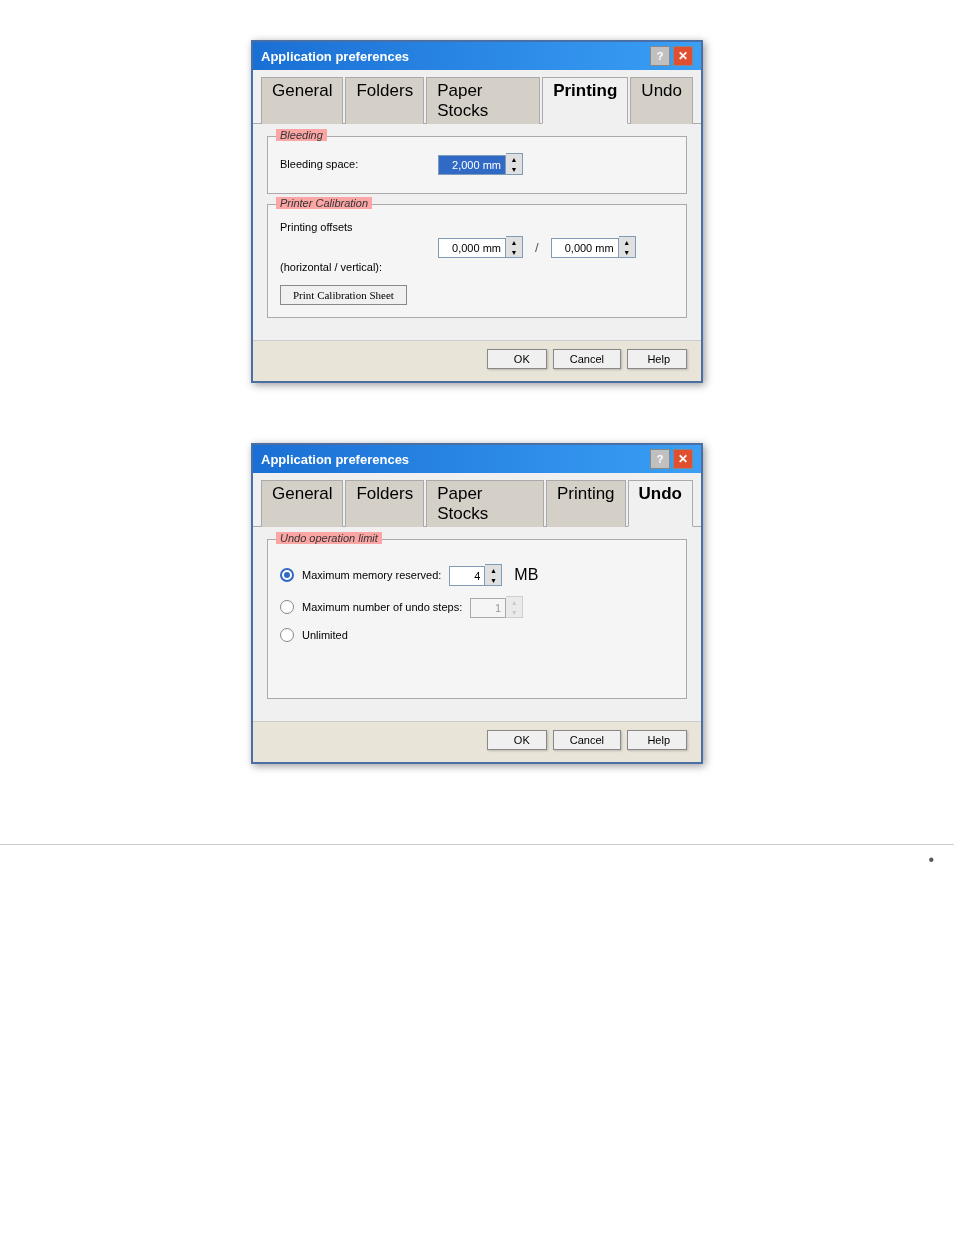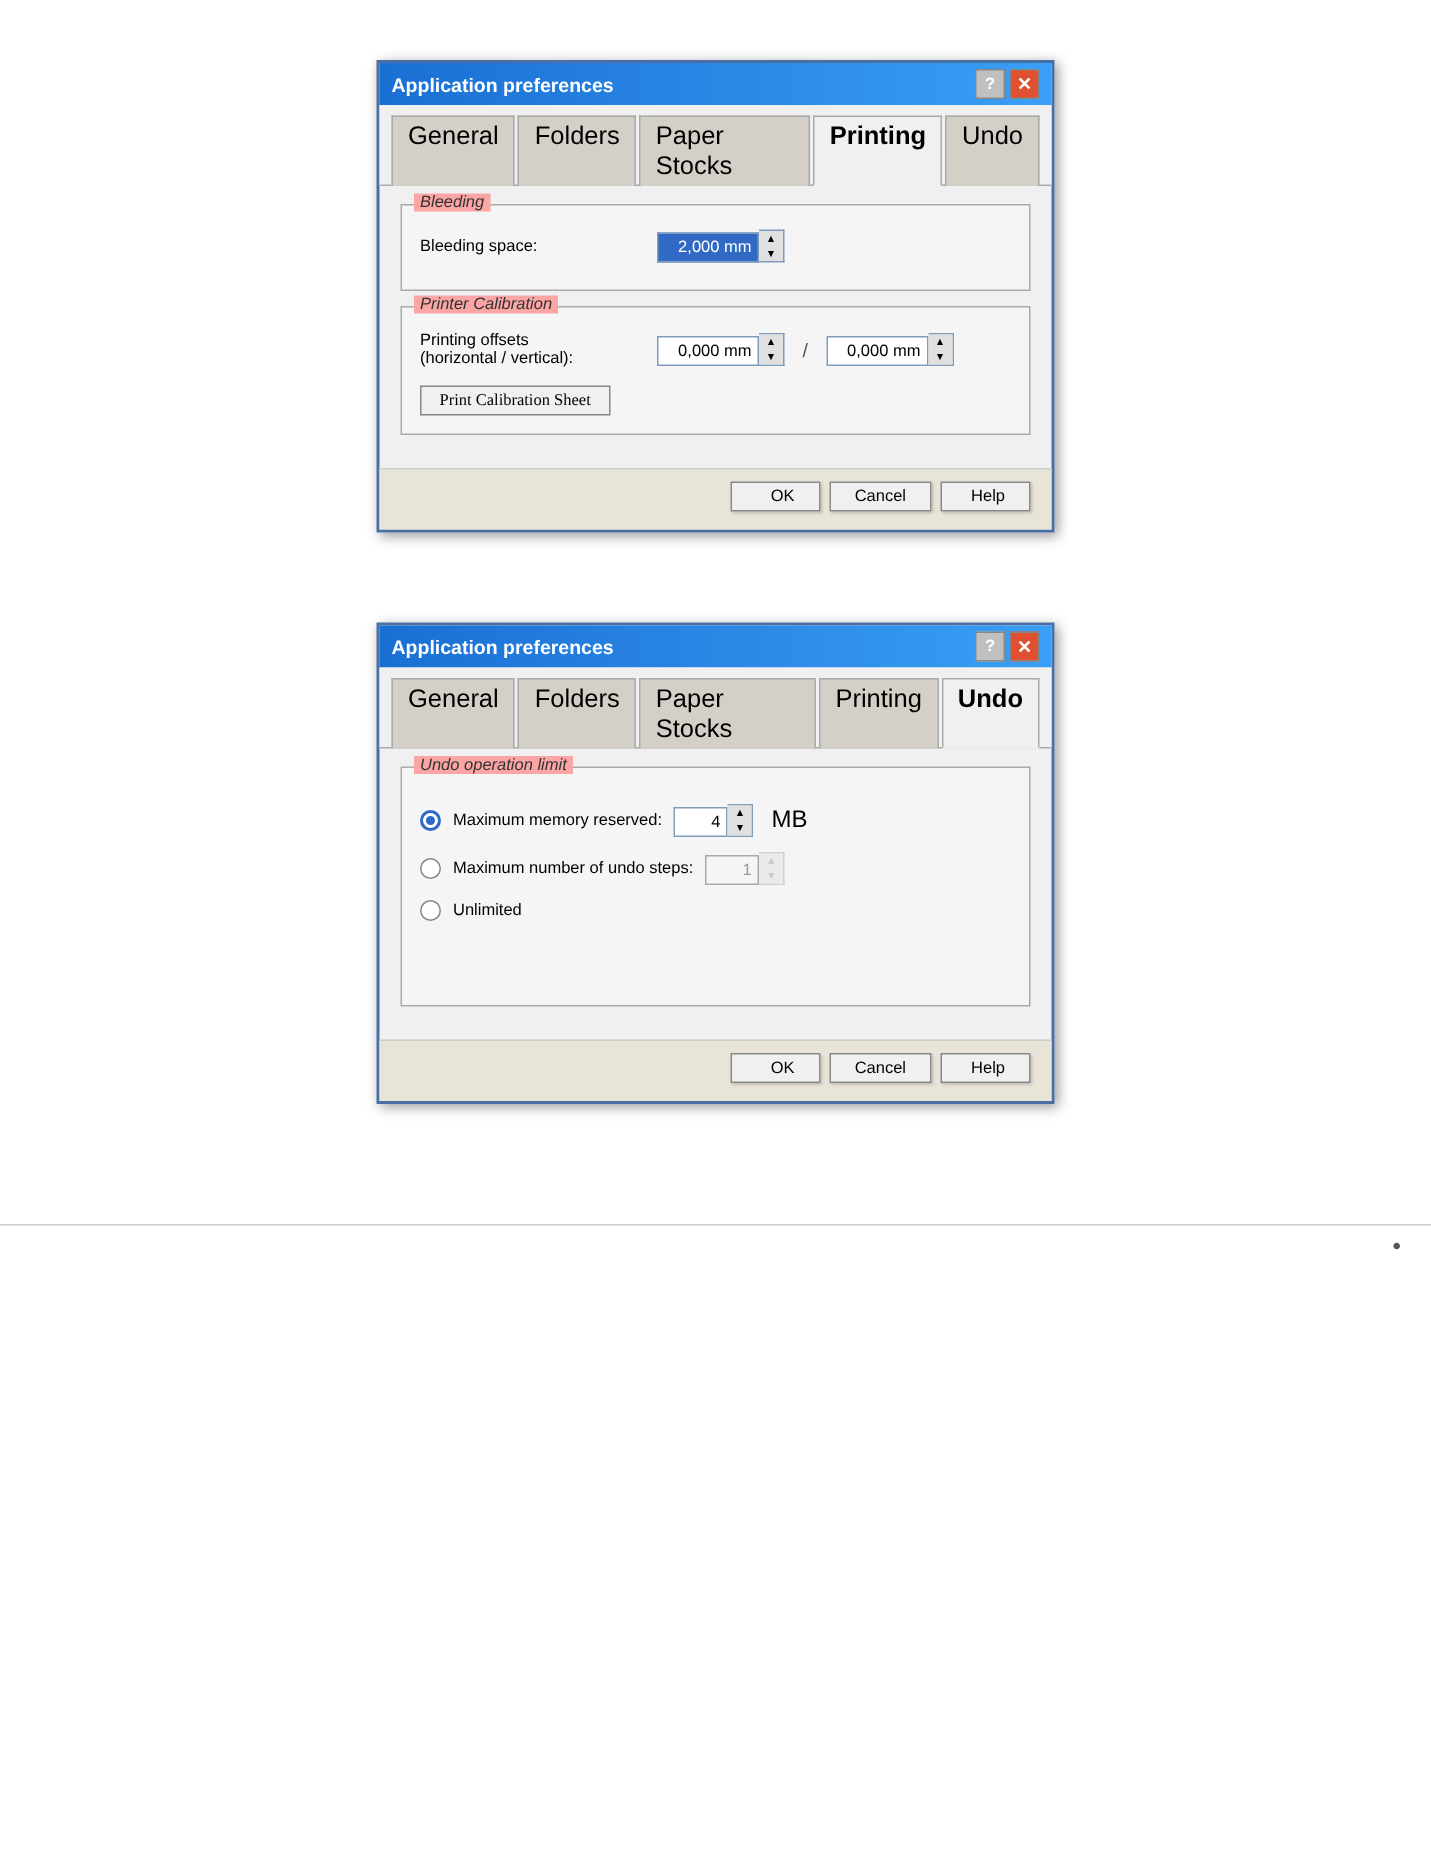--- a/index.html
+++ b/index.html
@@ -337,21 +337,21 @@
               </div>
             </div>
           </div>
         </div>
       </div>
 
       <div class="group-box">
         <span class="group-box-title">Printer Calibration</span>
         <div class="group-content">
           <div class="form-row">
-            <div style="display:flex; flex-direction:column; min-width:150px;">
+            <div style="display:flex; flex-direction:column; min-width:150px;gap:28px;">
               <span class="form-label">Printing offsets</span>
               <span class="form-label">(horizontal / vertical):</span>
             </div>
             <div class="spinner-group">
               <input type="text" class="spinner-input" value="0,000 mm" style="">
               <div class="spinner-buttons">
                 <button class="spinner-btn">▲</button>
                 <button class="spinner-btn">▼</button>
               </div>
             </div>

